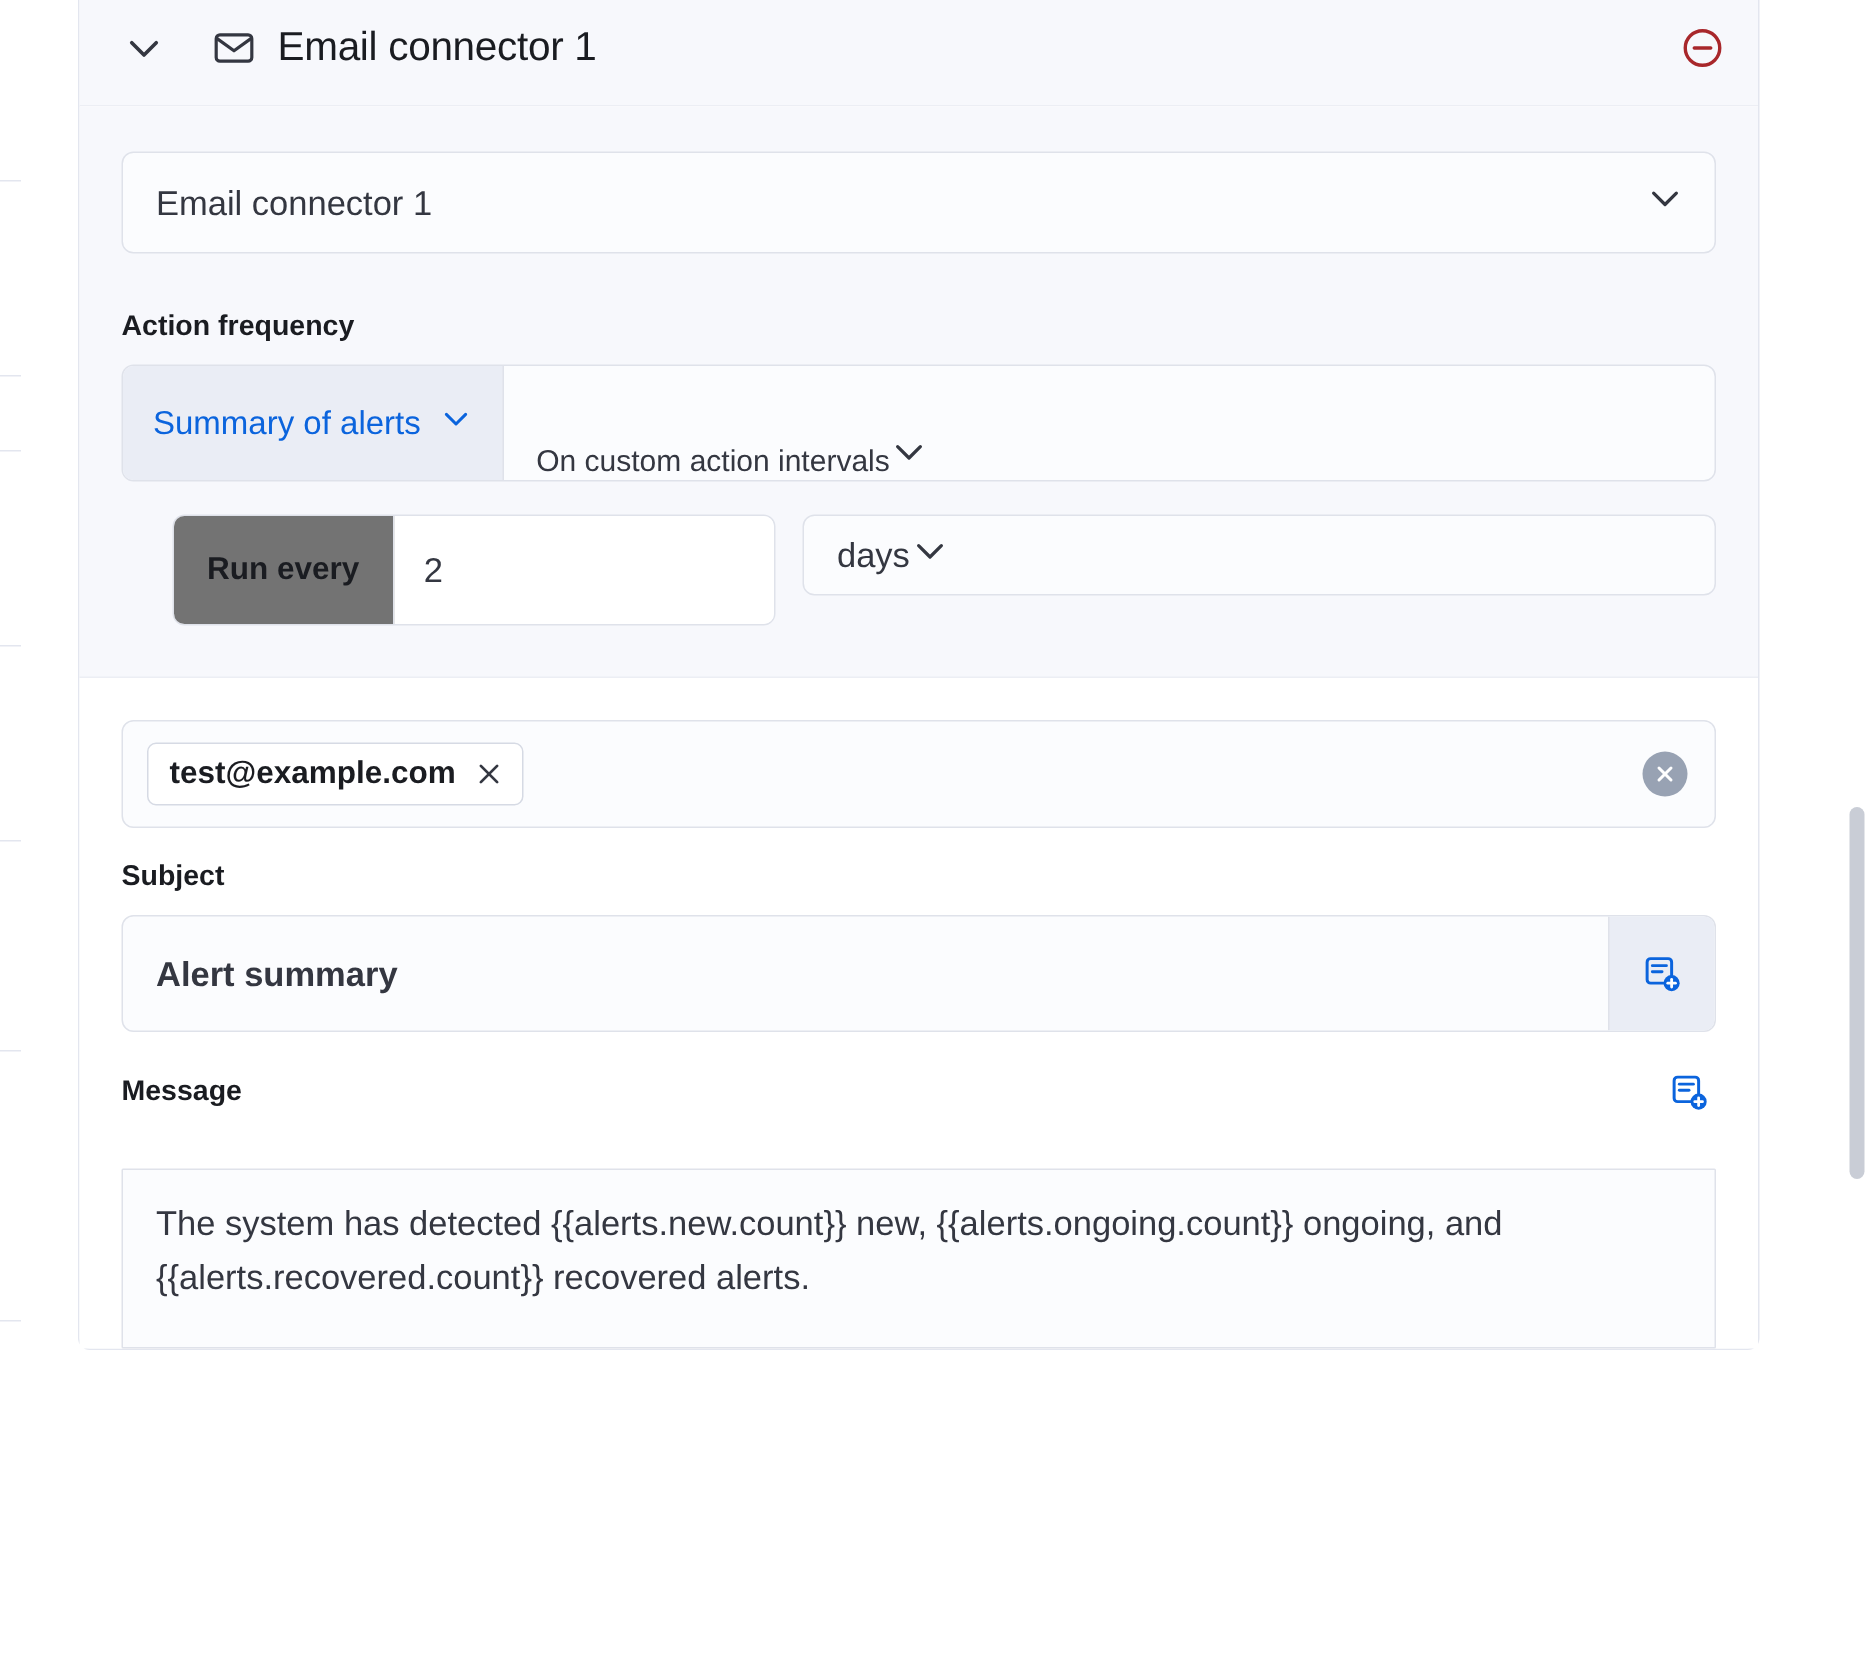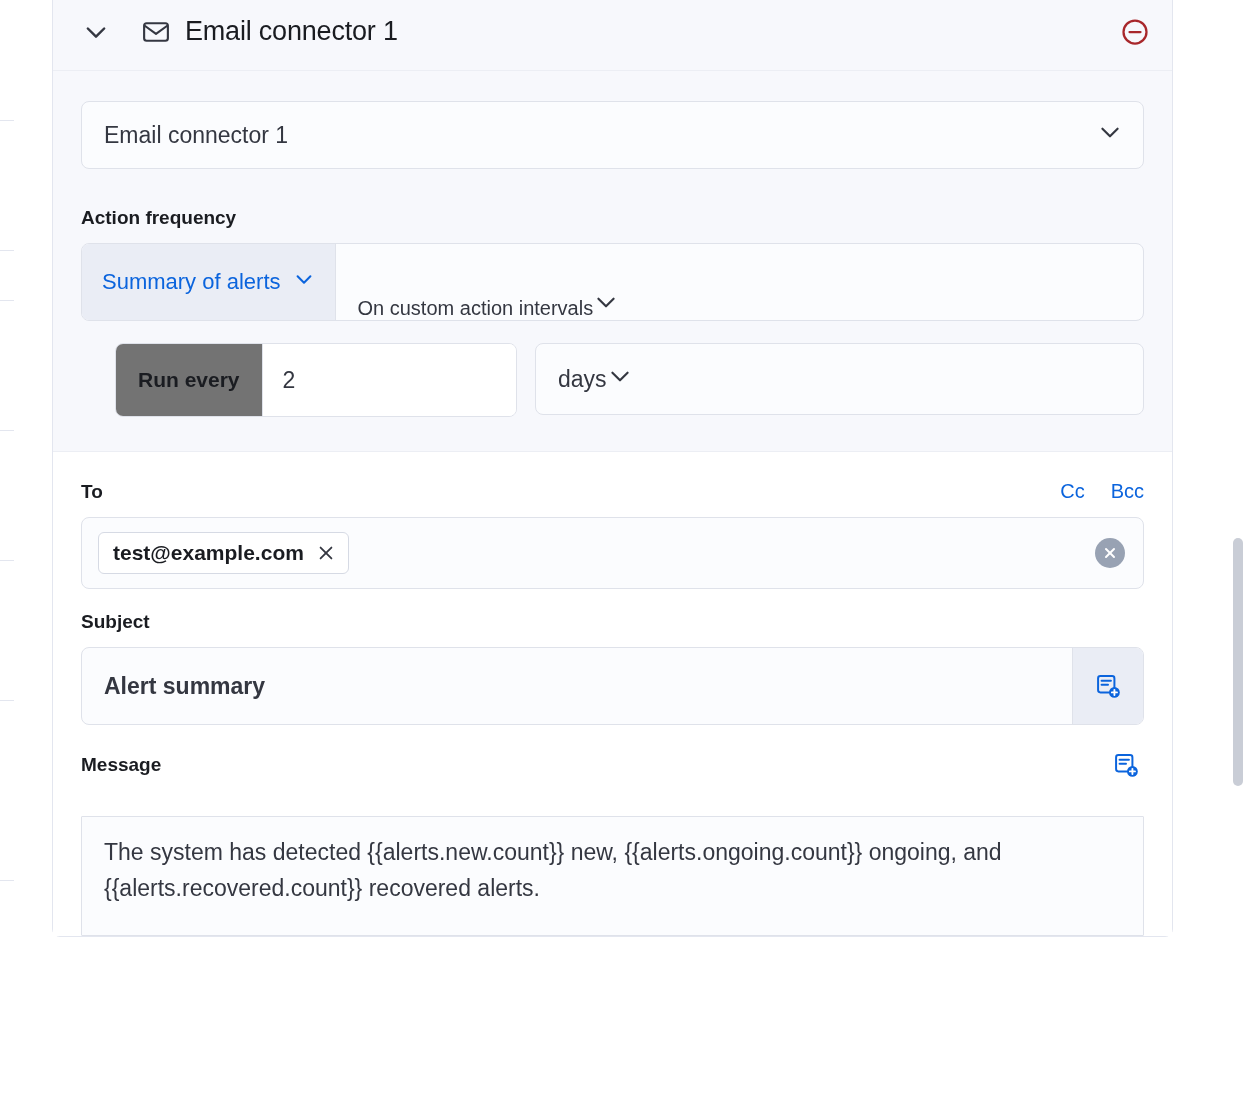--- a/index.html
+++ b/index.html
@@ -199,21 +199,21 @@
     display: flex;
     align-items: center;
     padding: 0 20px;
     font-size: 23px;
     color: #343741;
     background: #ffffff;
   }
   .unit-select {
     position: relative;
     flex: 1 1 auto;
-    height: 72px;
+    height: 54px;
     border: 1px solid #dfe2ea;
     border-radius: 8px;
     background: #fbfcfe;
     display: flex;
     align-items: center;
     padding: 0 22px;
     font-size: 23px;
     color: #343741;
     box-sizing: border-box;
     cursor: pointer;
@@ -421,27 +421,20 @@
             <svg width="26" height="26" viewBox="0 0 24 24" fill="none" stroke="currentColor" stroke-width="2" stroke-linecap="round" stroke-linejoin="round">
                 <polyline points="5 9 12 16 19 9"></polyline>
               </svg>
           </span>
         </div>
       </div>
     </div>
 
     <div class="section-white">
 
-      <div class="row-label-line">
-        <div class="field-label">To</div>
-        <div class="links-right">
-          <span class="link link-sm">Cc</span>
-          <span class="link link-sm">Bcc</span>
-        </div>
-      </div>
 
       <div class="combo">
         <span class="pill">
           <span>test@example.com</span>
           <span class="pill-x">
             <svg width="20" height="20" viewBox="0 0 24 24" fill="none" stroke="currentColor" stroke-width="2.2" stroke-linecap="round">
                 <line x1="5.5" y1="5.5" x2="18.5" y2="18.5"></line>
                 <line x1="18.5" y1="5.5" x2="5.5" y2="18.5"></line>
               </svg>
           </span>

